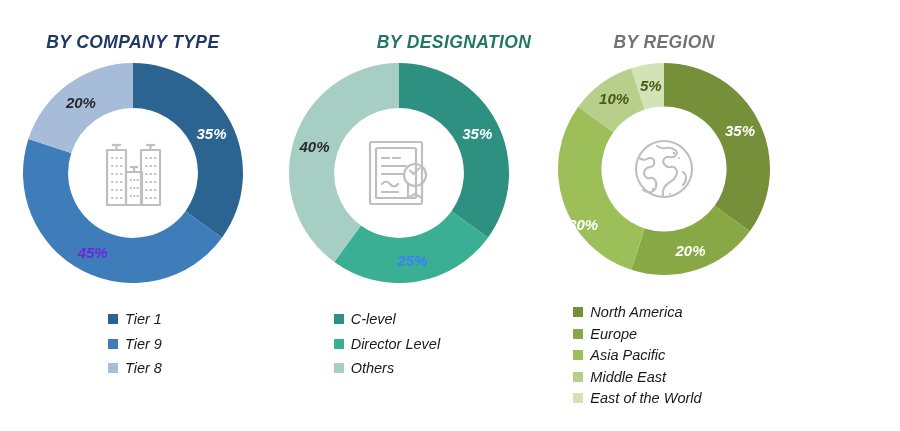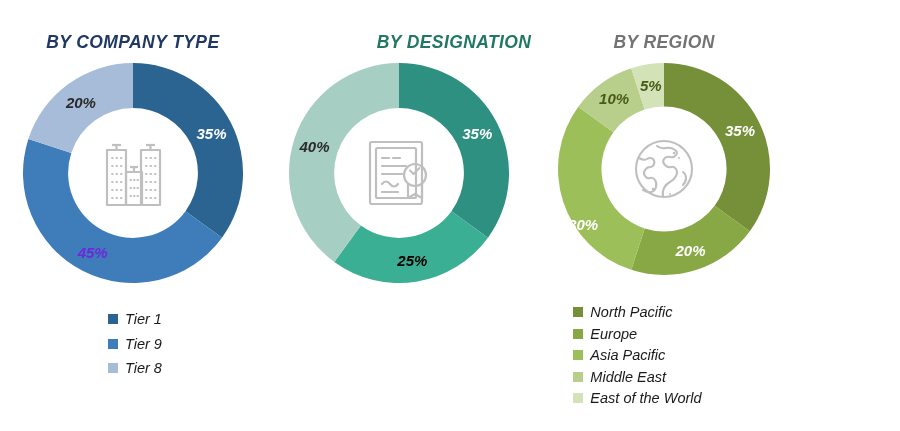--- a/index.html
+++ b/index.html
@@ -216,24 +216,38 @@
           <line x1="20" y1="32" x2="44" y2="32"></line>
           <line x1="20" y1="40" x2="40" y2="40"></line>
           <path d="M20 50 q4 -5 8 0 q4 5 8 0"></path>
           <line x1="20" y1="58" x2="36" y2="58"></line>
           <circle cx="53" cy="41" r="11"></circle>
           <path d="M48 36.5 l3.5 3.5 l6 -6" stroke-width="2"></path>
           <path d="M46 50 l0 14 l7 -4 l7 4 l0 -14"></path>
         </svg>
       </div>
     <div class="slice-label lbl-light" style="color: rgb(255, 255, 255); left: 188.722px; top: 69.889px;">35%</div>
-        <div class="slice-label lbl-light" style="color: #000000; left: 123.821px; top: 197.264px;">25%</div>
+        <div class="slice-label lbl-light" style="color: #3b82f6; left: 123.821px; top: 197.264px;">25%</div>
         <div class="slice-label lbl-dark" style="color: rgb(42, 42, 42); left: 25.9723px; top: 82.6977px; text-align: center;">40%</div>
       </div>
 
+    <div class="legend legend-designation">
+      <div class="legend-row">
+        <span class="legend-swatch" style="background:#2E9080"></span>
+        <span class="legend-label">C-level</span>
+      </div>
+      <div class="legend-row">
+        <span class="legend-swatch" style="background:#3AAF93"></span>
+        <span class="legend-label">Director Level</span>
+      </div>
+      <div class="legend-row">
+        <span class="legend-swatch" style="background:#A6CEC2"></span>
+        <span class="legend-label">Others</span>
+      </div>
+    </div>
   </div>
 
   <div class="panel panel-region">
     <div class="panel-title title-region">BY REGION</div>
 
     <div class="donut-wrap" id="donut-wrap-2" style="width:212px;height:212px;margin-top:10px;">
       <div class="donut" id="donut-2">
           <svg width="212" height="212" viewBox="0 0 212 212">
             <path d="M 106 0 A 106 106 0 0 1 191.75580140374444 168.30523674300213 L 156.5959228282092 142.76008967837126 A 62.54 62.54 0 0 0 106 43.46 Z" fill="#76903A"></path>
             <path d="M 191.75580140374444 168.30523674300213 A 106 106 0 0 1 73.24419859625559 206.8119907272863 L 86.6740771717908 165.4790745290989 A 62.54 62.54 0 0 0 156.5959228282092 142.76008967837126 Z" fill="#87A844"></path>
@@ -257,21 +271,21 @@
     <div class="slice-label lbl-light" style="color: rgb(255, 255, 255); left: 181.86px; top: 67.3476px;">35%</div>
         <div class="slice-label lbl-light" style="color: rgb(255, 255, 255); left: 132.309px; top: 186.972px;">20%</div>
         <div class="slice-label lbl-light" style="color: rgb(255, 255, 255); left: 25.0278px; top: 132.309px; margin-top: 29px;">30%</div>
         <div class="slice-label lbl-dark" style="color: rgb(74, 90, 22); left: 55.9564px; top: 35px;">10%</div>
         <div class="slice-label lbl-dark" style="color: rgb(74, 90, 22); left: 92.6813px; top: 21.909px;">5%</div>
       </div>
 
     <div class="legend legend-region">
       <div class="legend-row">
         <span class="legend-swatch" style="background:#76903A"></span>
-        <span class="legend-label">North Pacific</span>
+        <span class="legend-label">North America</span>
       </div>
       <div class="legend-row">
         <span class="legend-swatch" style="background:#87A844"></span>
         <span class="legend-label">Europe</span>
       </div>
       <div class="legend-row">
         <span class="legend-swatch" style="background:#9DBF5A"></span>
         <span class="legend-label">Asia Pacific</span>
       </div>
       <div class="legend-row">

